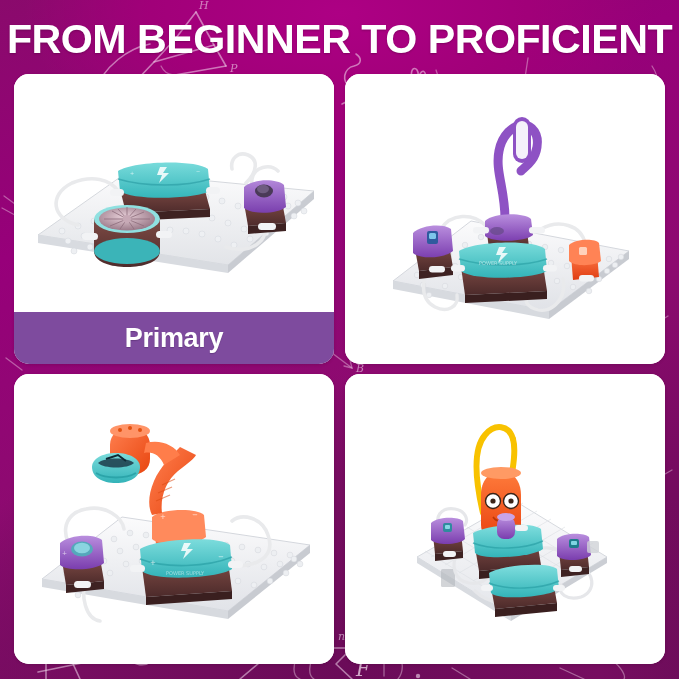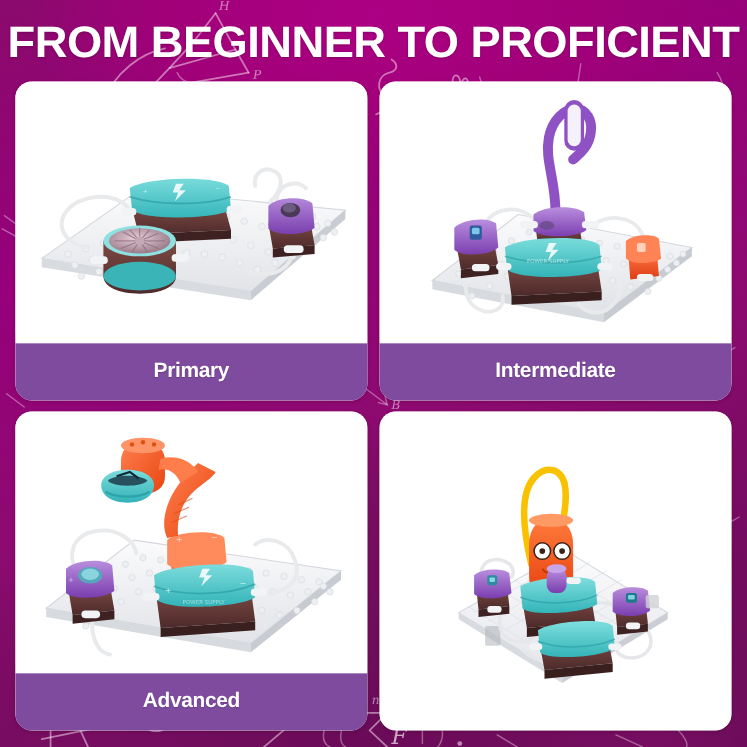--- a/index.html
+++ b/index.html
@@ -65,21 +65,21 @@
   .photo svg{position:absolute;inset:0;width:100%;height:100%;}
   .banner{
     flex:0 0 52px;
     background:#7e4b9e;
     display:flex;align-items:center;justify-content:center;
   }
   .banner-label{
     color:#ffffff;
     font-family:"Liberation Sans", sans-serif;
     font-weight:bold;
-    font-size:19px;
+    font-size:27px;
     letter-spacing:-0.3px;
     line-height:30px;
     text-shadow:0 1px 1px rgba(50,20,70,.3);
   }
 </style>
 </head>
 <body>
 
 <div id="root">
 
@@ -424,23 +424,20 @@
           </g>
 
           <g>
             <path d="M226 146 L252 144 L254 168 L228 171 Z" fill="url(#p2orange)"></path>
             <path d="M224 136 C230 130 250 129 254 134 L256 152 C250 157 230 158 224 152 Z" fill="#ff8355"></path>
             <rect x="234" y="138" width="8" height="8" rx="1.5" fill="#ffd9c6" opacity=".9"></rect>
             <rect x="234" y="166" width="15" height="6.5" rx="3.2" fill="#f2f3f5"></rect>
           </g>
         </svg>
       </div>
-      <div class="banner">
-        <span class="banner-label">Intermediate</span>
-      </div>
     </div>
 
     <div class="card">
       <div class="photo">
         <svg viewBox="0 0 320 220" xmlns="http://www.w3.org/2000/svg" aria-hidden="true">
           <defs>
             <linearGradient id="p3plate" x1="0" y1="0" x2="0" y2="1">
               <stop offset="0" stop-color="#fbfbfc"></stop>
                 <stop offset="1" stop-color="#e1e3e8"></stop>
             </linearGradient>
@@ -571,23 +568,20 @@
             <path d="M126 150 C152 160 194 158 218 148" fill="none" stroke="#2aa0a5" stroke-width="1.6" opacity=".7"></path>
             <path d="M170 134 l7 0 l-4 6 l6 0 l-10 10 l3 -8 l-5 0 Z" fill="#ffffff" opacity=".85"></path>
             <text x="136" y="156" fill="#ffffff" opacity=".75" font-family="DejaVu Sans, sans-serif" font-size="7">+</text>
             <text x="204" y="150" fill="#ffffff" opacity=".75" font-family="DejaVu Sans, sans-serif" font-size="7">−</text>
             <text x="152" y="166" fill="#ffffff" opacity=".5" font-family="DejaVu Sans, sans-serif" font-size="5">POWER SUPPLY</text>
             <rect x="116" y="156" width="15" height="7" rx="3.5" fill="#f2f3f5"></rect>
             <rect x="214" y="152" width="15" height="7" rx="3.5" fill="#f2f3f5"></rect>
           </g>
         </svg>
       </div>
-      <div class="banner">
-        <span class="banner-label">Advanced</span>
-      </div>
     </div>
 
     <div class="card">
       <div class="photo">
         <svg viewBox="0 0 320 220" xmlns="http://www.w3.org/2000/svg" aria-hidden="true">
           <defs>
             <linearGradient id="p4plate" x1="0" y1="0" x2="0" y2="1">
               <stop offset="0" stop-color="#fcfcfd"></stop>
                 <stop offset="1" stop-color="#e3e5ea"></stop>
             </linearGradient>

